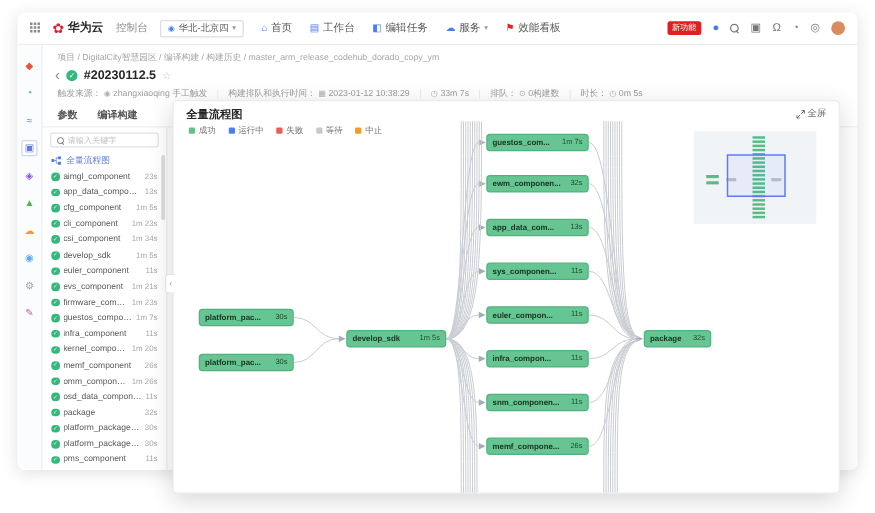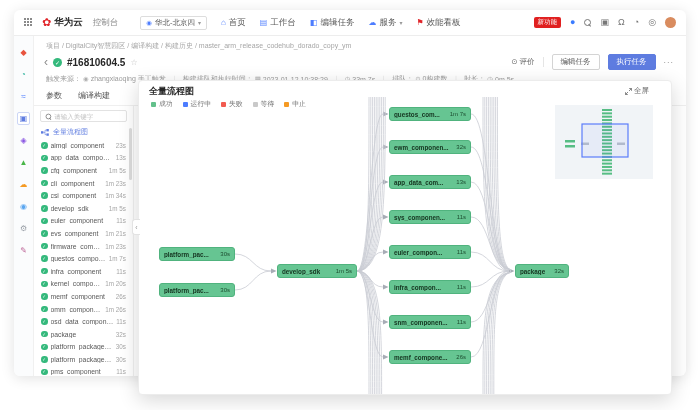--- a/index.html
+++ b/index.html
@@ -8,21 +8,21 @@
   .window { position:absolute; left:14px; top:10px; width:672px; height:366px;
     background:#fff; border-radius:6px; box-shadow:0 2px 14px rgba(0,0,0,.12); overflow:hidden; }
   
   .topnav { height:26px; display:flex; align-items:center; padding:0 10px;
     border-bottom:1px solid #ededed; font-size:8.5px; color:#595959; }
   .grid-ic { width:10px; height:10px; display:grid; grid-template-columns:repeat(3,2px);
     grid-template-rows:repeat(3,2px); gap:1px; margin-right:8px; }
   .grid-ic i { background:#8a8a8a; }
   .hw-logo { color:#e02429; font-size:11px; margin-right:3px; }
   .brand { font-weight:bold; color:#262626; font-size:9.5px; margin-right:10px; }
-  .console { margin-right:22px; color:#8c8c8c; }
+  .console { margin-right:10px; color:#8c8c8c; }
   .region { border:1px solid #ddd; border-radius:2px; padding:1px 5px; font-size:7.5px;
     color:#595959; margin-right:14px; display:flex; align-items:center; gap:3px;text-align:right; }
   .topnav-menus { display:flex; align-items:center; gap:14px; }
   .nav-item { display:flex; align-items:center; gap:3px; cursor:pointer; white-space:nowrap; }
   .nav-ic { font-size:8px; }
   .caret { font-size:6px; color:#999; }
   .nav-right { margin-left:auto; display:flex; align-items:center; gap:9px; }
   .badge { background:#e02020; color:#fff; font-size:6.5px; padding:1px 4px; border-radius:2px; }
   .ric { font-size:9px; line-height:1; }
   .avatar { width:11px; height:11px; border-radius:50%; }
@@ -53,21 +53,21 @@
     font-size:7.5px; color:#595959; cursor:pointer; font-family:inherit; }
   .btn.primary { background:#5e7ce0; border-color:#5e7ce0; color:#fff; }
   .more { color:#8c8c8c; letter-spacing:1px; cursor:pointer; }
   .metarow { display:flex; align-items:center; gap:5px; padding:4px 12px 0 12px;
     font-size:7px; color:#9b9b9b; white-space:nowrap; }
   .metarow .mi { display:flex; align-items:center; gap:2px; }
   .metarow .mic { font-size:6.5px; color:#b0b0b0; }
   .metarow .msep { color:#e0e0e0; }
   .tabsrow { display:flex; gap:16px; padding:6px 12px 0 12px; font-size:8px; color:#555;
     border-bottom:1px solid #efefef; height:22px; }
-  .tab { cursor:pointer; padding-bottom:5px; }
+  .tab { cursor:pointer; padding-bottom:5px;font-weight:bold; }
   .content { flex:1; display:flex; min-height:0; }
   
   .listpanel { width:100px; border-right:1px solid #f0f0f0; position:relative; padding-top:4px; }
   .search { margin:0 6px 3px 6px; height:12px; border:1px solid #e2e2e2; border-radius:2px;
     display:flex; align-items:center; gap:3px; padding:0 4px; }
   .search input { border:none; outline:none; width:100%; font-size:6.5px; color:#555;
     font-family:inherit; background:transparent; }
   .search input::placeholder { color:#bfbfbf; }
   .activeitem { display:flex; align-items:center; gap:4px; padding:2px 7px; color:#5e7ce0;
     font-size:7px; cursor:pointer; }
@@ -77,21 +77,21 @@
   .li-row .dur { color:#a6a6a6; font-size:6.3px; }
   .chk { width:6.5px; height:6.5px; border-radius:50%; background:#34b97c; color:#fff;
     font-size:4.5px; display:flex; align-items:center; justify-content:center; flex:none; }
   .lscroll { position:absolute; right:1px; top:22px; width:3px; height:52px;
     background:#dcdcdc; border-radius:2px; }
   
   .flowcard { position:absolute; left:138px; top:80px; width:534px; height:315px;
     background:#fff; border:1px solid #ececec; border-radius:4px;
     box-shadow:0 5px 20px rgba(0,0,0,.16); z-index:5; }
   .fc-title { position:absolute; left:10px; top:4px; font-size:9px; font-weight:bold; color:#262626; }
-  .fc-full { position:absolute; right:22px; top:5px; font-size:7.5px; color:#696969;
+  .fc-full { position:absolute; right:10px; top:5px; font-size:7.5px; color:#696969;
     cursor:pointer; display:flex; align-items:center; gap:2px;font-family:Liberation Mono, monospace; }
   .legend { position:absolute; left:12px; top:18px; display:flex; gap:10px; font-size:6.8px; color:#737373; }
   .lg { display:flex; align-items:center; gap:3px; }
   .lg i { width:5px; height:5px; border-radius:1px; display:inline-block; }
   .graphsvg { position:absolute; inset:0; }
   .node { position:absolute; height:14px; background:#66c592; border:1px solid #50b37e;
     border-radius:3px; display:flex; align-items:center; justify-content:space-between;
     padding:0 4px; cursor:pointer; z-index:2; }
   .node .nl { font-size:6.3px; font-weight:bold; color:#14331f; white-space:nowrap;
     overflow:hidden; }
@@ -177,29 +177,22 @@
         <span class="rail-ic" style="color: rgb(91, 167, 240);">◉</span>
         <span class="rail-ic" style="color: rgb(154, 160, 168);">⚙</span>
         <span class="rail-ic" style="color: rgb(192, 108, 156);">✎</span>
       </div>
 
     <div class="main">
       <div class="breadcrumb">项目 / DigitalCity智慧园区 / 编译构建 / 构建历史 / master_arm_release_codehub_dorado_copy_ym</div>
       <div class="buildrow">
         <span class="back">‹</span>
         <span class="okc">✓</span>
-        <span class="bnum">#16810604.5</span>
+        <span class="bnum">#20230112.5</span>
         <span class="star">☆</span>
-        <span class="actions">
-          <span class="review"><span>⊙ </span><span>评价</span></span>
-          <span class="vdiv"></span>
-          <button class="btn">编辑任务</button>
-          <button class="btn primary">执行任务</button>
-          <span class="more">···</span>
-        </span>
       </div>
       <div class="metarow">
           <span class="mi">
             <span>触发来源：</span>
             <span class="mic">◉</span>
             <span>zhangxiaoqing 手工触发</span>
           </span>
           <span class="msep">｜</span>
           <span class="mi">
             <span>构建排队和执行时间：</span>

